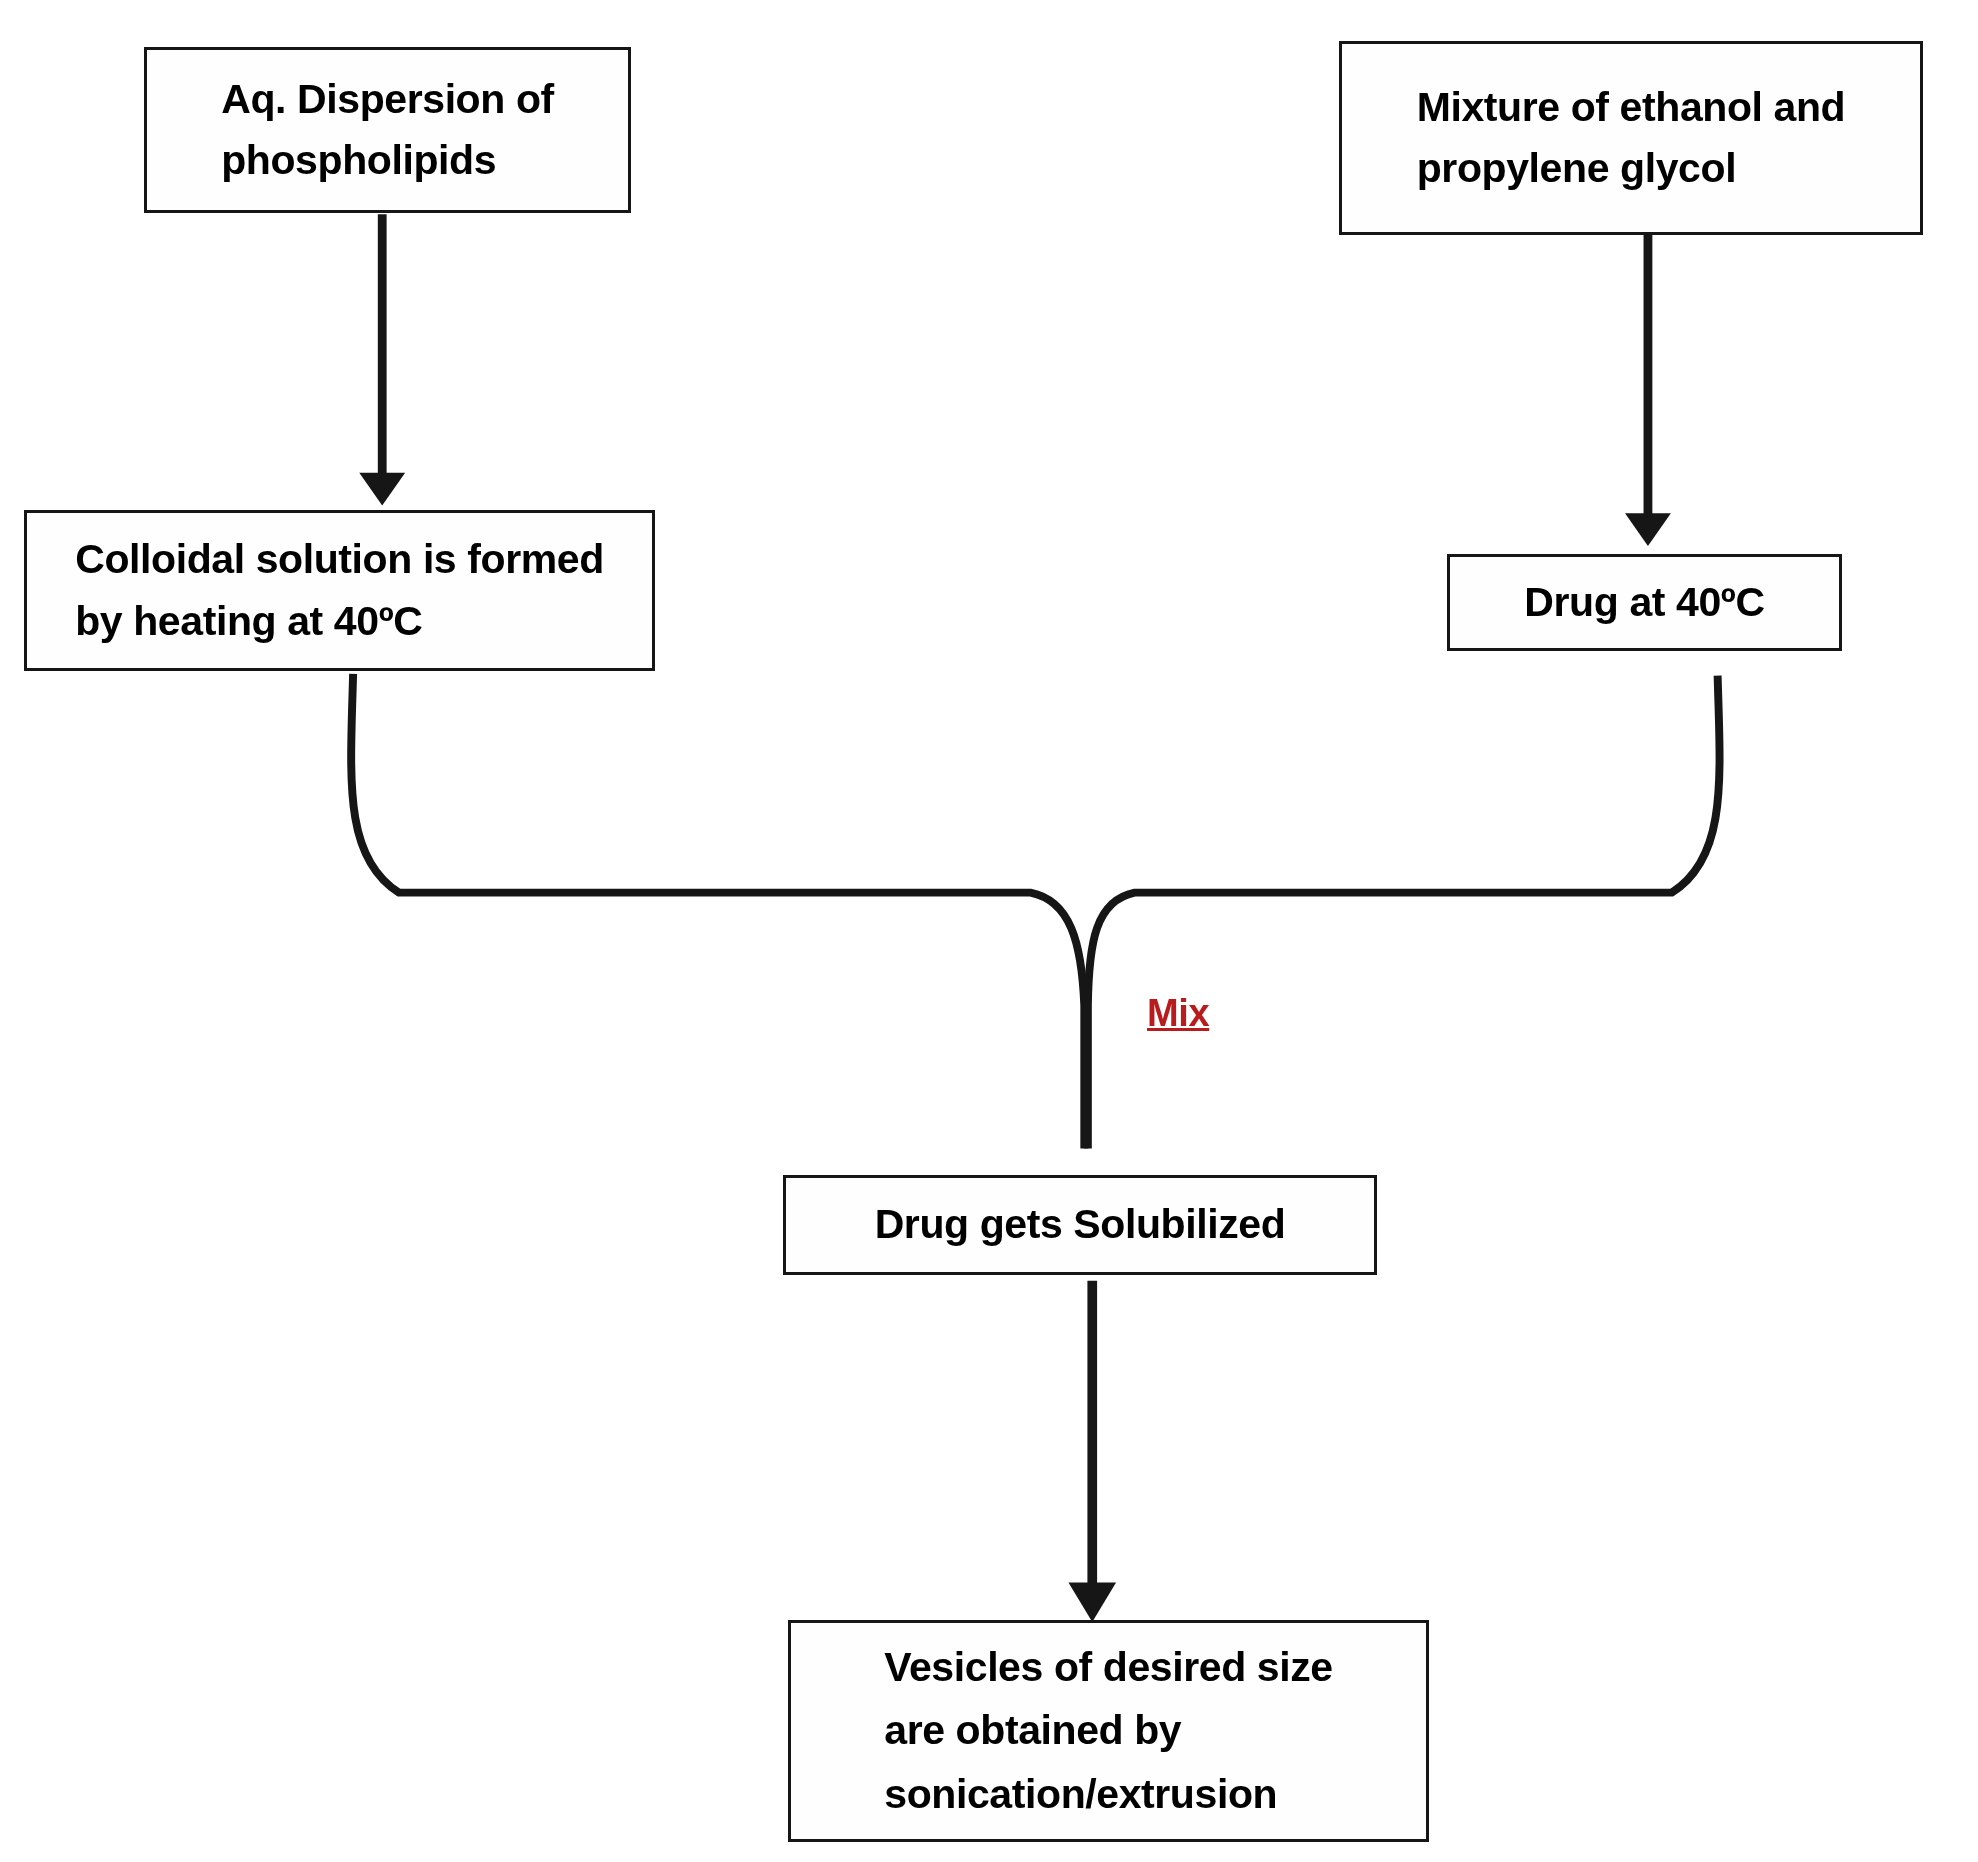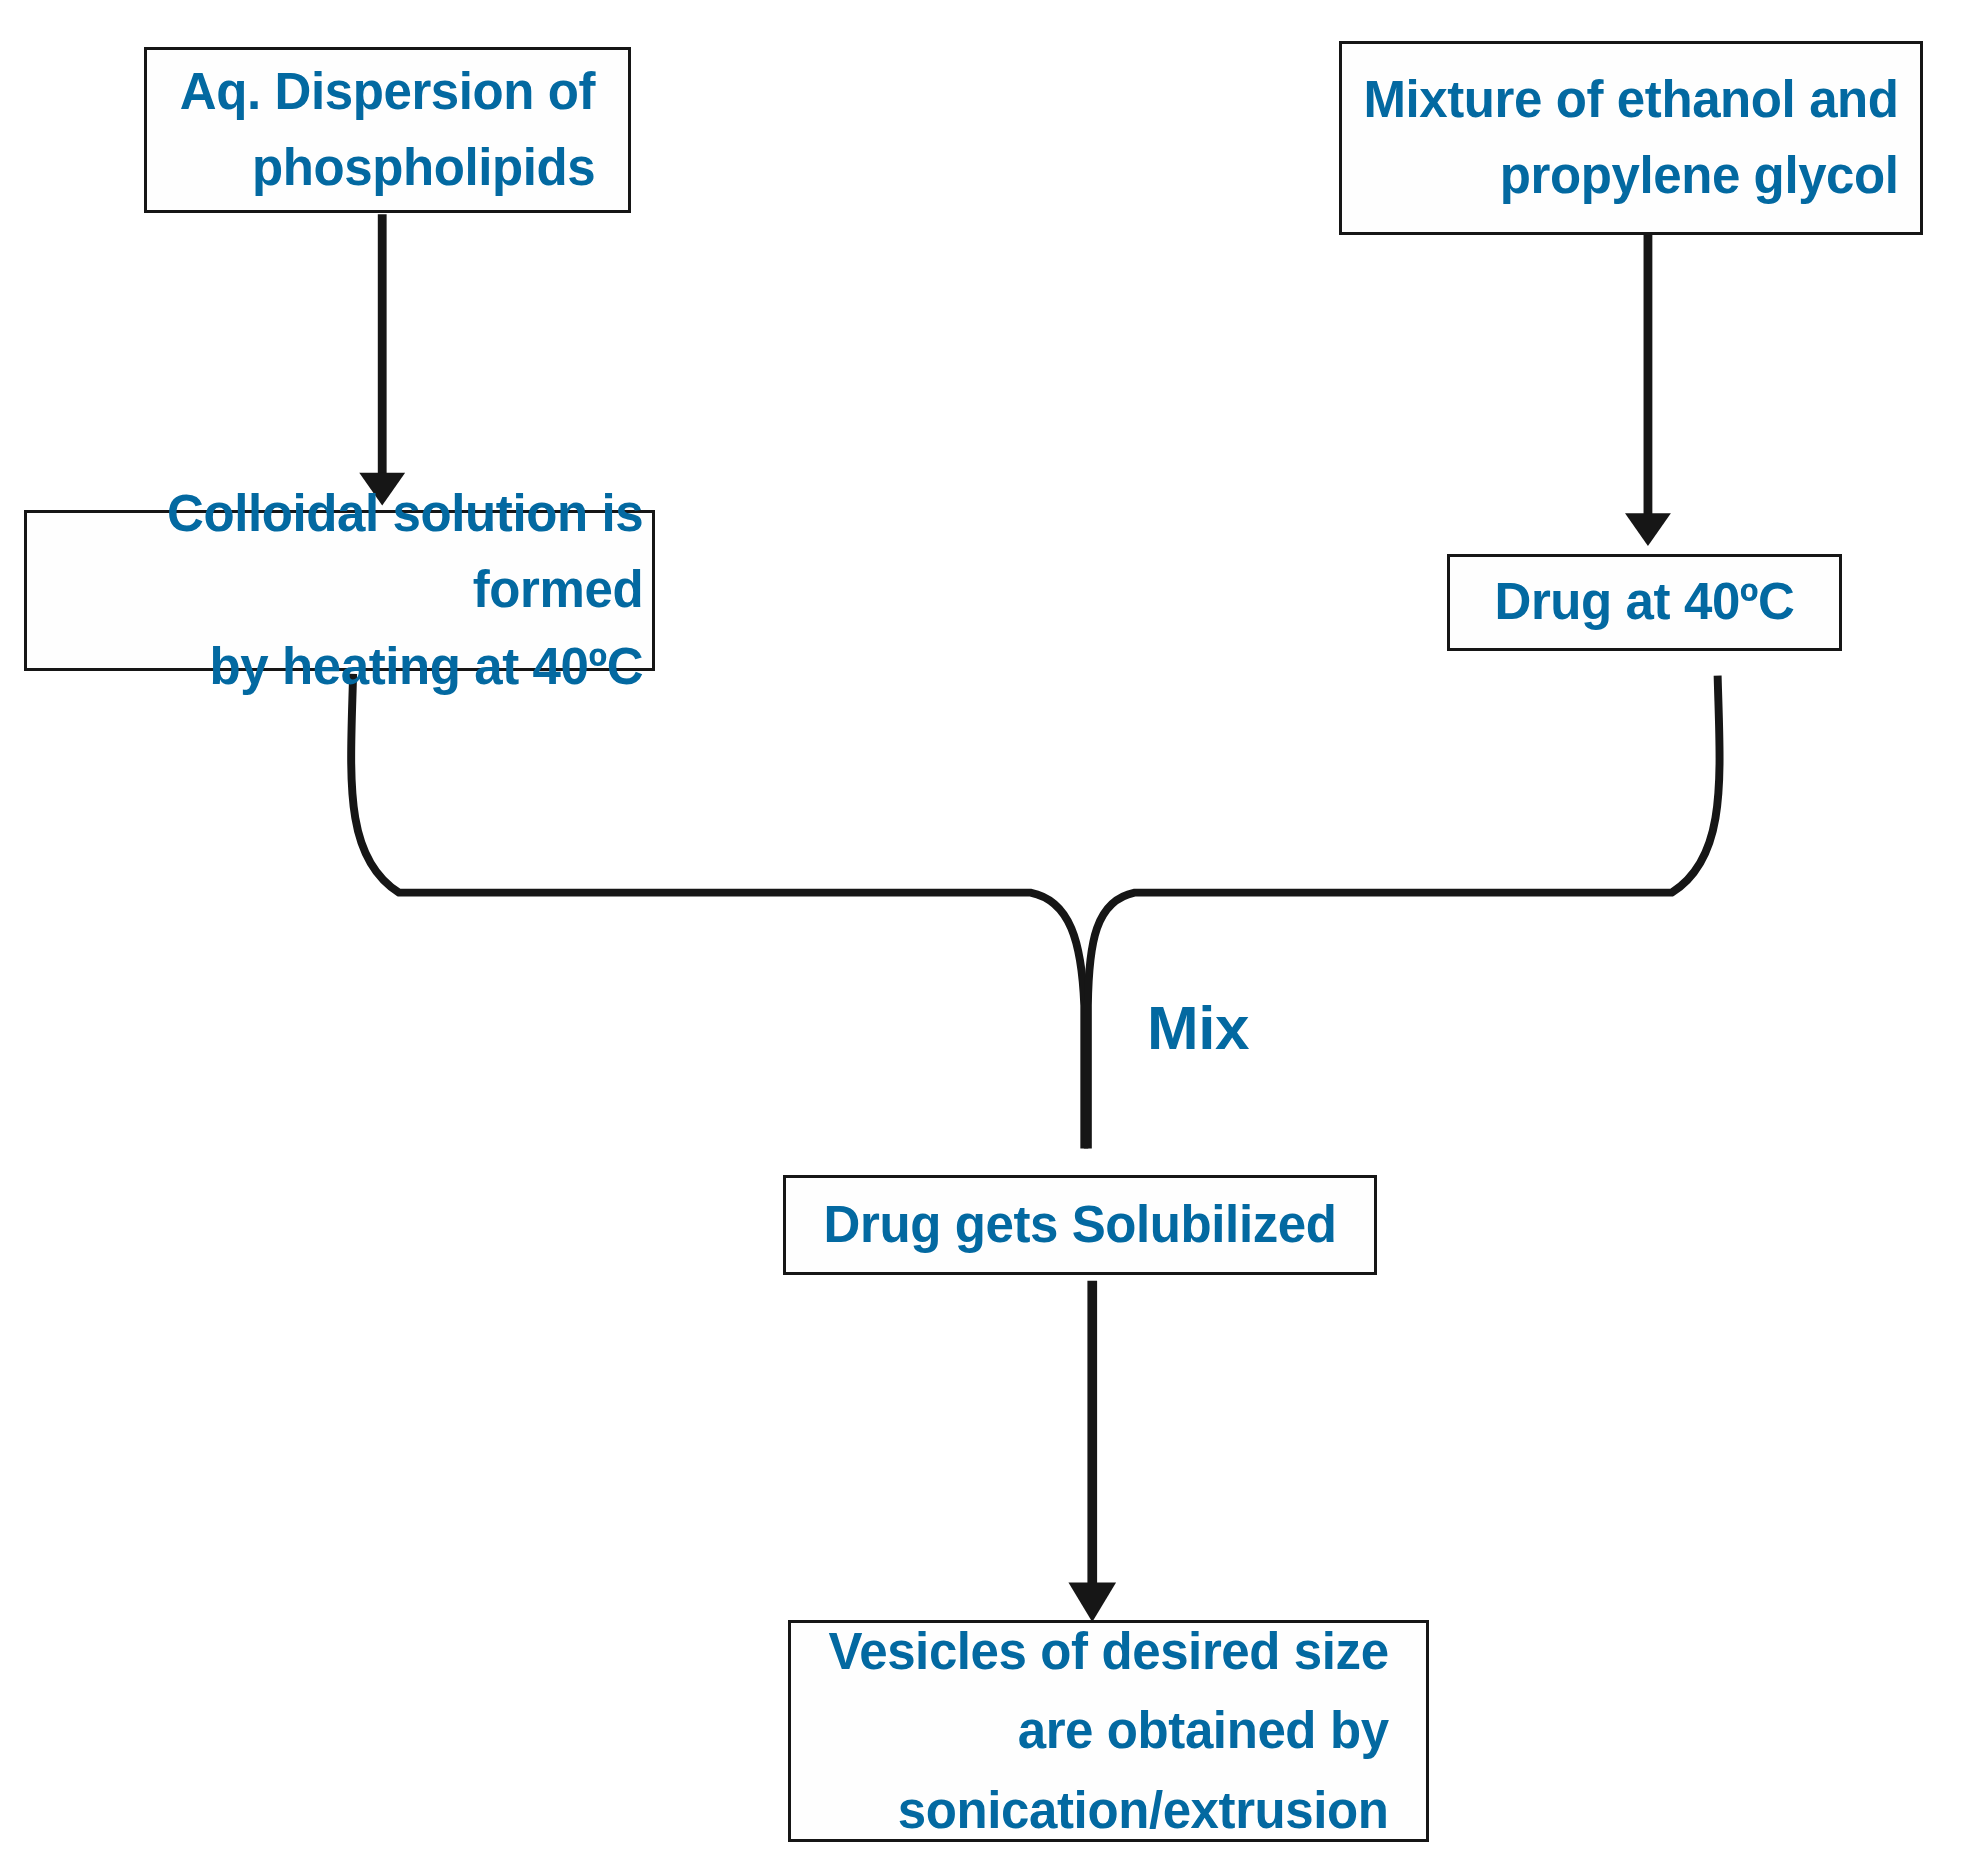--- a/index.html
+++ b/index.html
@@ -26,38 +26,39 @@
     position: absolute;
     box-sizing: border-box;
     border: 3.5px solid #161616;
     background: #fefefe;
     display: flex;
     align-items: center;
     justify-content: center;
   }
   .node .label {
     display: block;
-    text-align: right;
+    text-align: left;
     font-weight: bold;
-    color: #0369a1;
-    font-size: 51px;
+    color: #000000;
+    font-size: 41px;
     line-height: 1.5;
     white-space: pre-line;
     letter-spacing: -0.4px;
     padding: 0 8.8px;
   }
   .node.tight .label { line-height: 1.55; }
   #mix-label {
     position: absolute;
     left: 1147px;
     top: 992px;
     font-weight: bold;
-    color: #0369a1;
-    font-size: 62px;
+    color: #b91c1c;
+    font-size: 38px;
     letter-spacing: -0.4px;
+    text-decoration: underline;
   }
   .stroke { stroke: #161616; fill: none; }
   .fillhead { fill: #161616; stroke: none; }
 </style>
 </head>
 <body>
 
 <div id="canvas">
 
   <svg id="connector-layer" viewBox="0 0 2243 2111" xmlns="http://www.w3.org/2000/svg">

